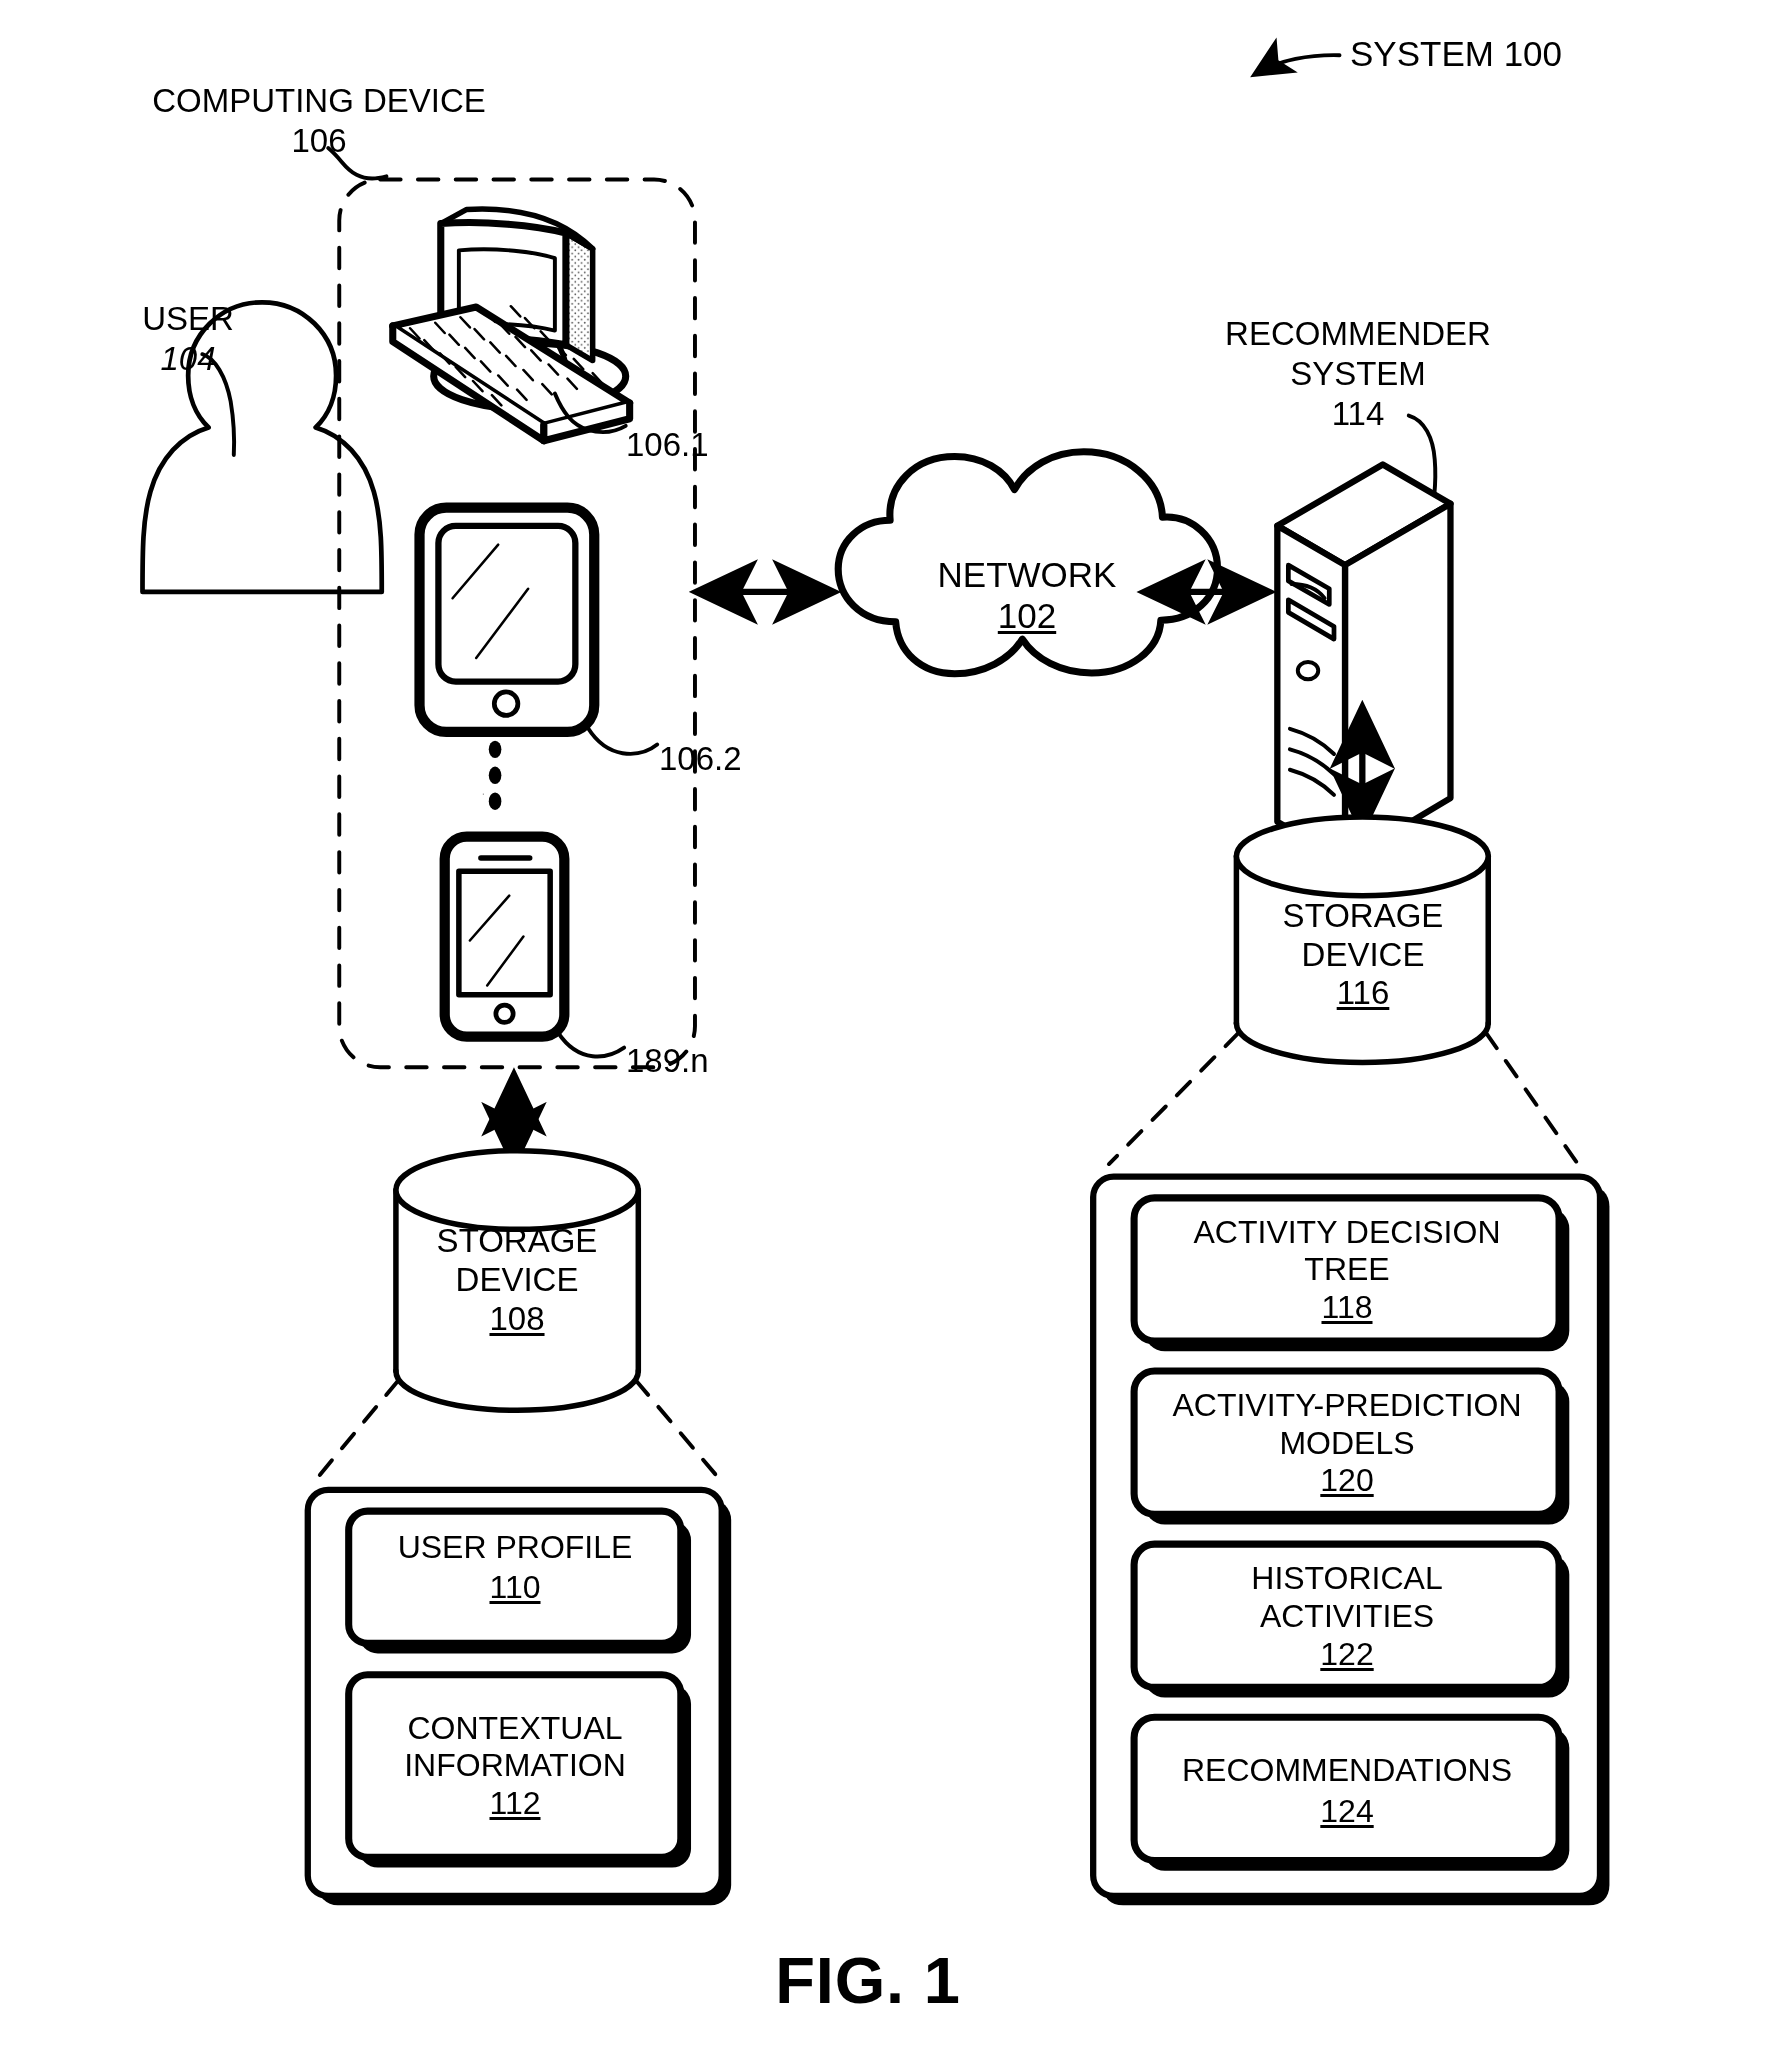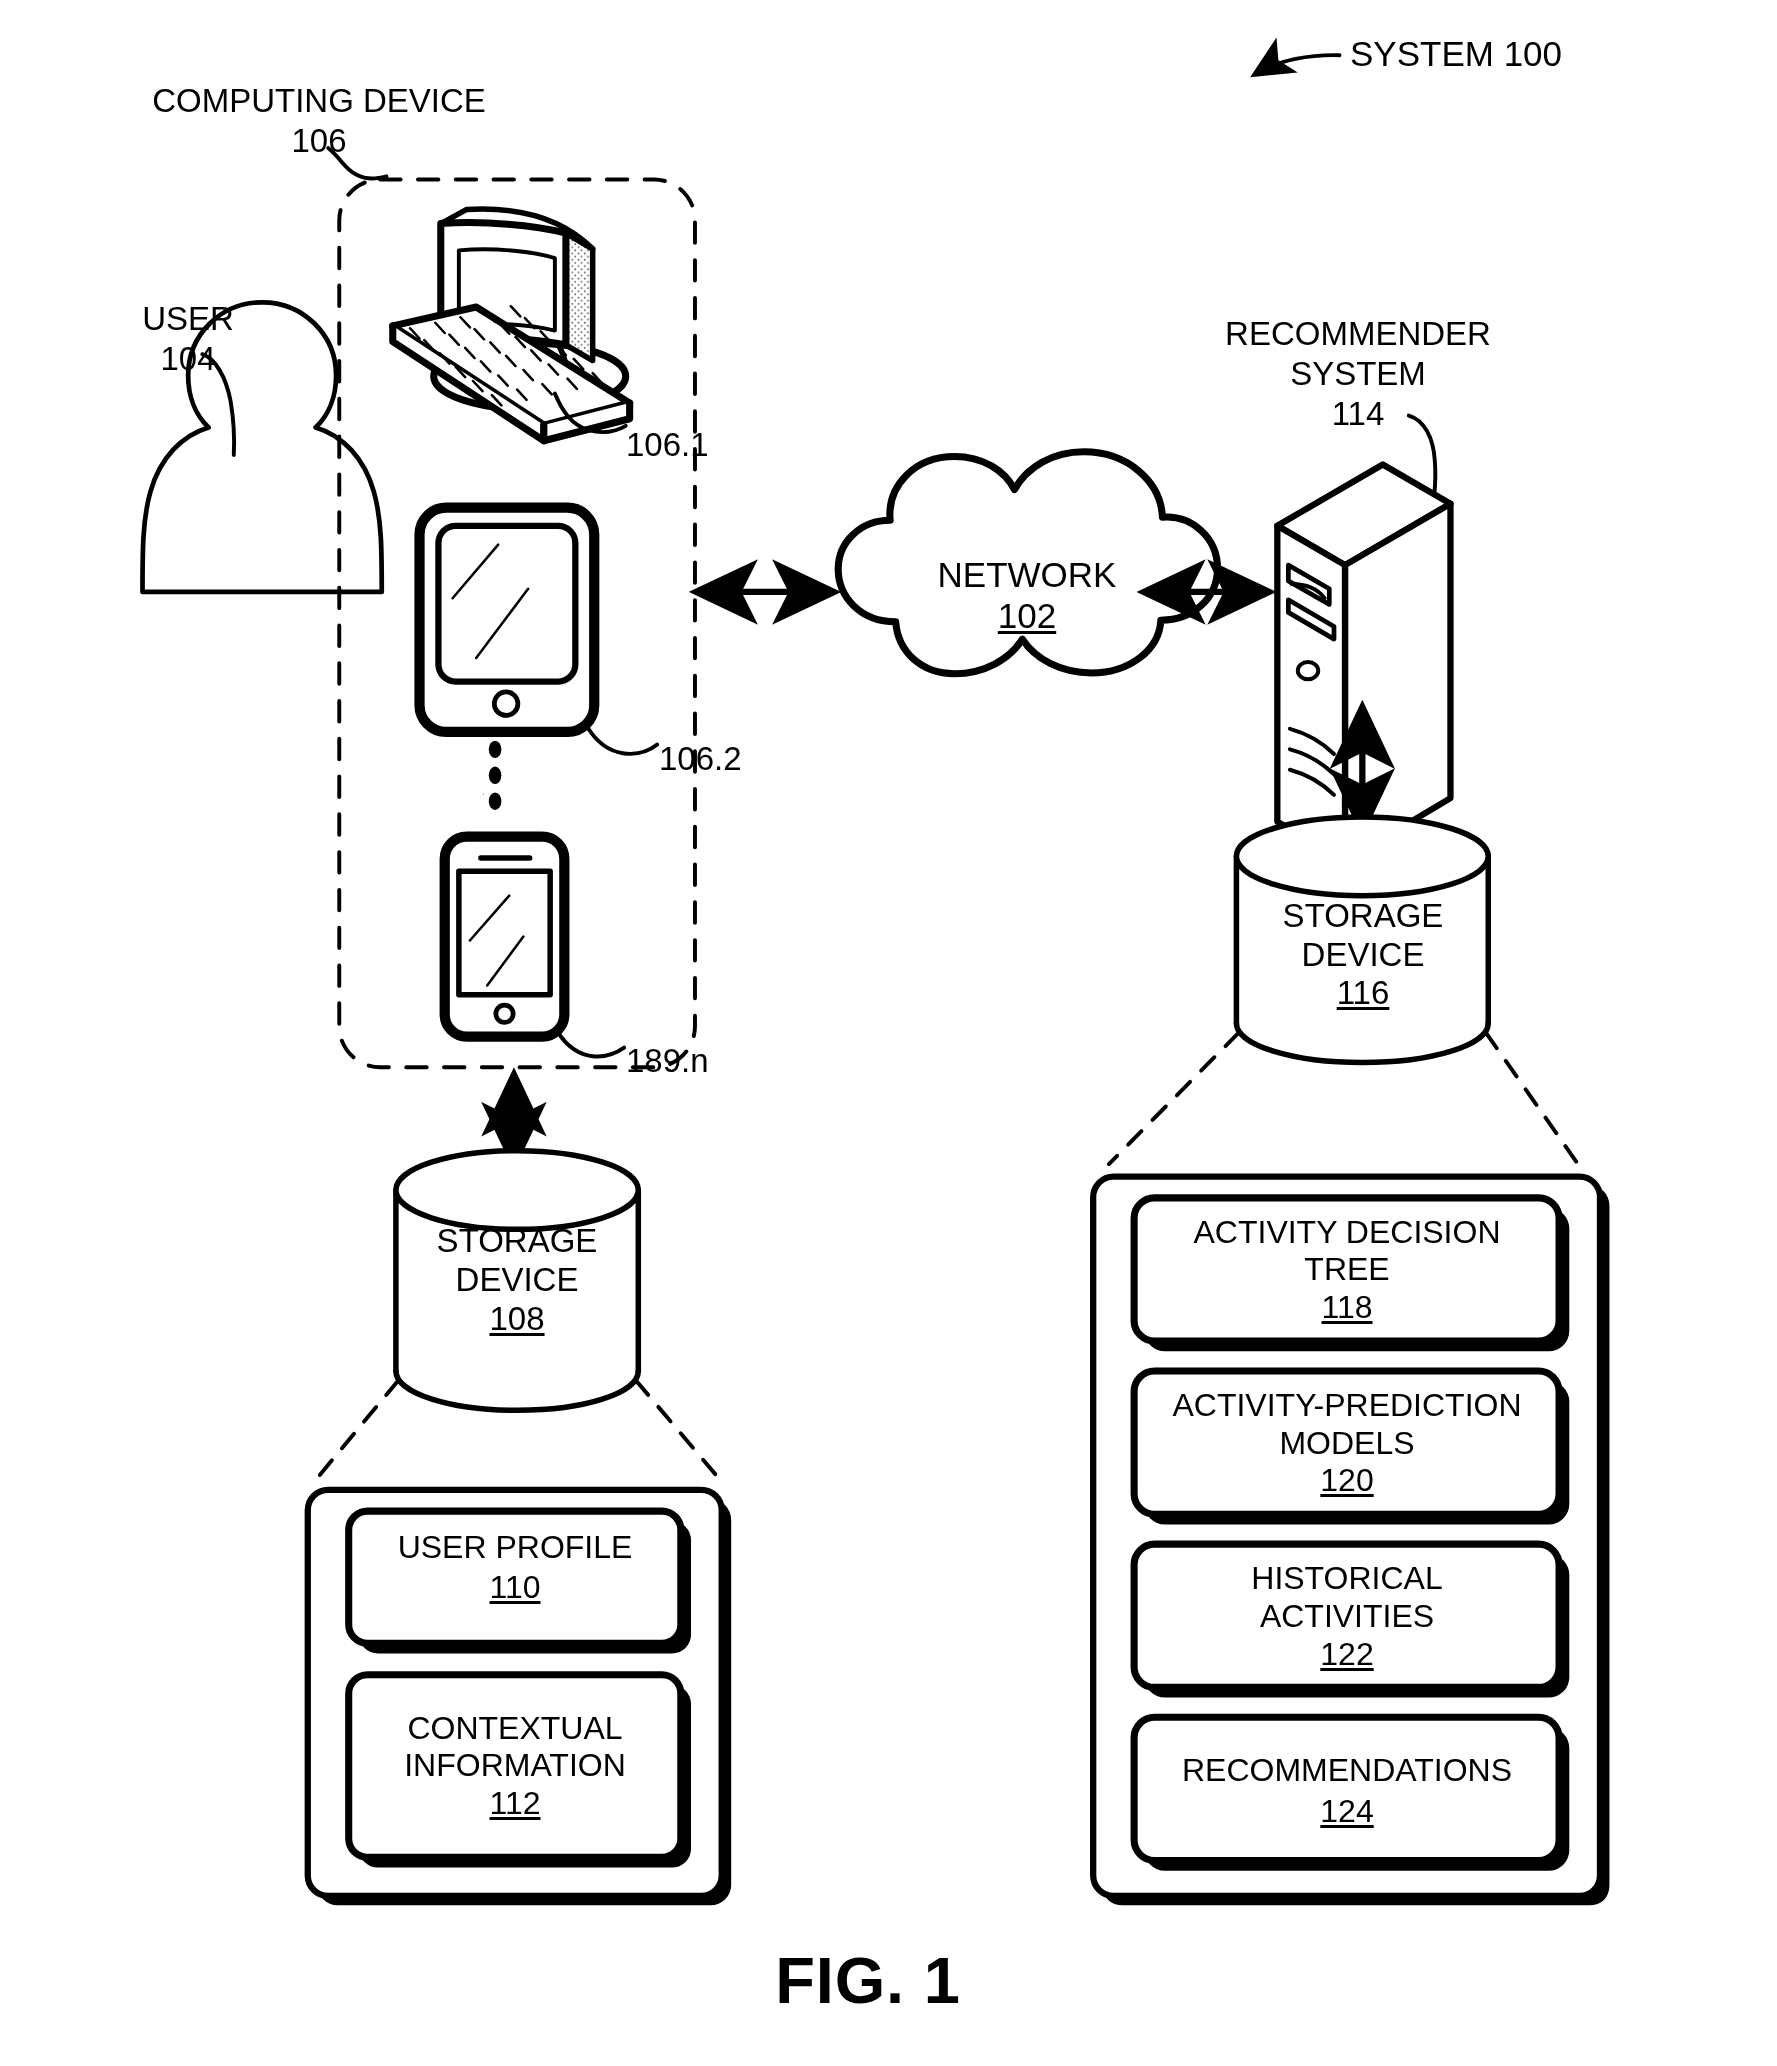--- a/index.html
+++ b/index.html
@@ -269,21 +269,21 @@
 
     </g>
   </svg>
 
   <div class="lbl t44" style="left:1346px; top:34px;">SYSTEM 100</div>
 
   <div class="lbl t42 ctr" style="left:315px; top:82px;">COMPUTING DEVICE</div>
   <div class="lbl t42 ctr" style="left:315px; top:122px;">106</div>
 
   <div class="lbl t42 ctr" style="left:184px; top:300px;">USER</div>
-  <div class="lbl t42 ctr" style="left:184px; top:340px;">104</div>
+  <div class="lbl t42 ctr" style="left:184px; top:340px;font-style:italic;">104</div>
 
   <div class="lbl t42" style="left:622px; top:426px;">106.1</div>
   <div class="lbl t42" style="left:655px; top:740px;">106.2</div>
   <div class="lbl t42" style="left:622px; top:1042px;">189.n</div>
 
   <div class="lbl t44 ctr" style="left:1023px; top:555px;">NETWORK</div>
   <div class="lbl t44 ctr under" style="left:1023px; top:596px;">102</div>
 
   <div class="lbl t42 ctr" style="left:1354px; top:315px;">RECOMMENDER</div>
   <div class="lbl t42 ctr" style="left:1354px; top:355px;">SYSTEM</div>

